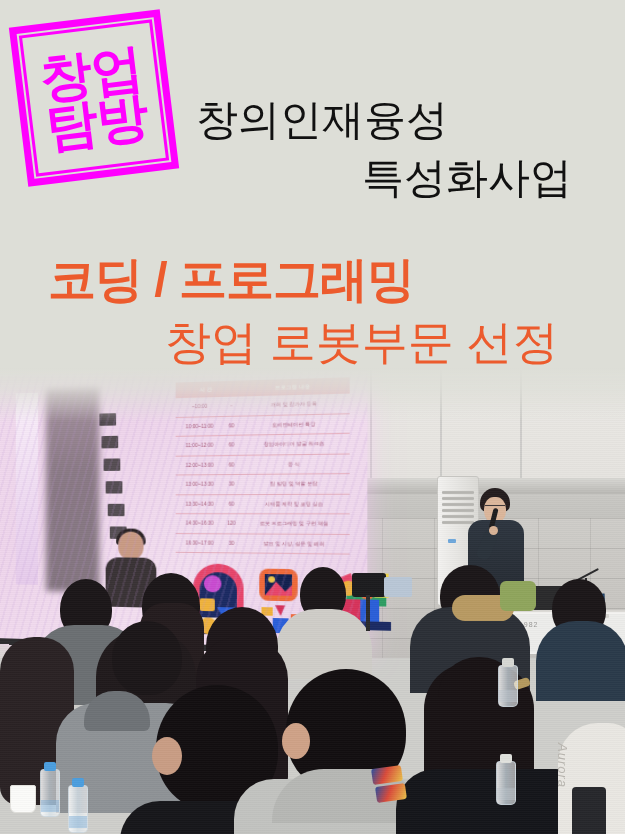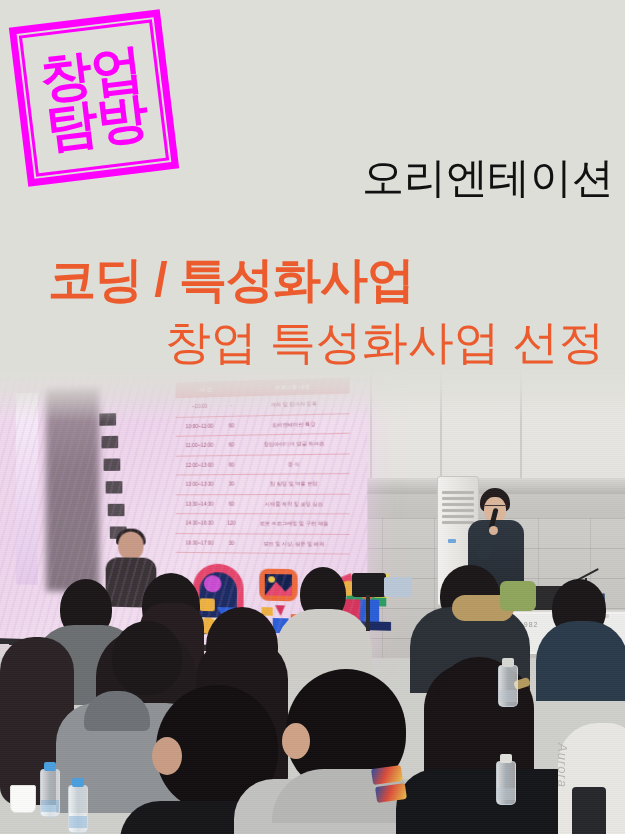--- a/index.html
+++ b/index.html
@@ -411,19 +411,20 @@
 
     <div class="stamp">
       <div class="frame"></div>
       <div class="frame-inner"></div>
       <div class="txt">
         <span>창업</span>
         <span>탐방</span>
       </div>
     </div>
 
-    <div class="hl hl3">오리엔테이션</div>
-
-    <div class="ol ol1">코딩 / 특성화사업</div>
-    <div class="ol ol2">창업 특성화사업 선정</div>
+    <div class="hl hl2">창의인재융성</div>
+    <div class="hl hl3">특성화사업</div>
+
+    <div class="ol ol1">코딩 / 프로그래밍</div>
+    <div class="ol ol2">창업 로봇부문 선정</div>
   </div>
 
 </div>
 
 </body></html>

